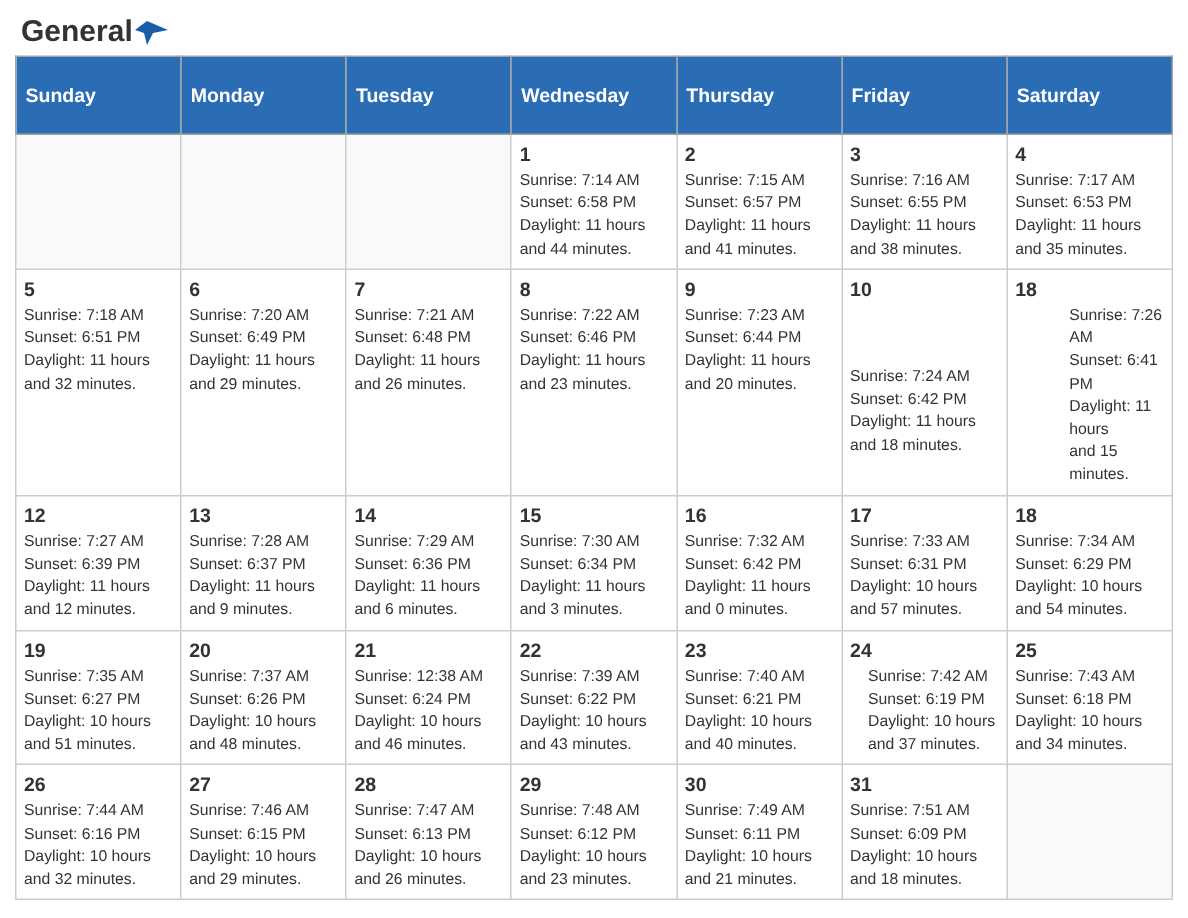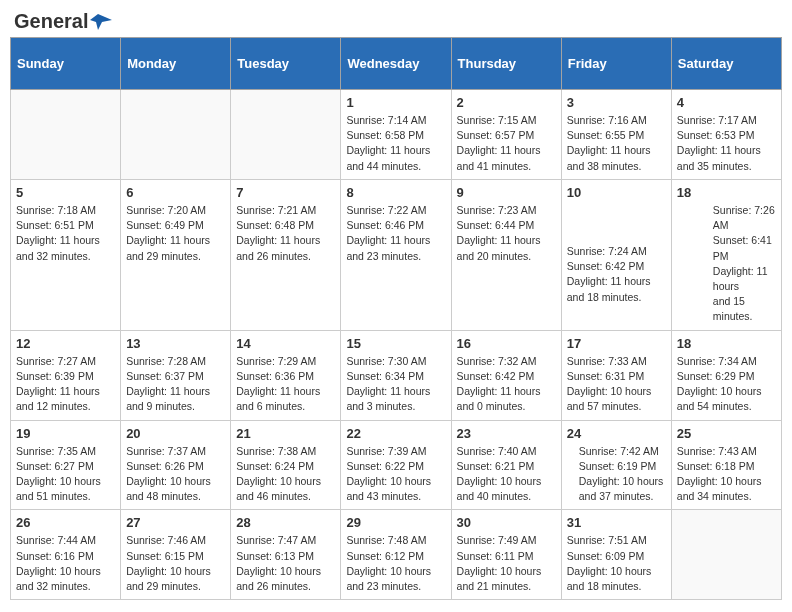--- a/index.html
+++ b/index.html
@@ -253,21 +253,21 @@
         </td>
         <td>
           <span class="day-number">20</span>
           <div class="day-info" style="white-space: pre-line;">Sunrise: 7:37 AM
 Sunset: 6:26 PM
 Daylight: 10 hours
 and 48 minutes.</div>
         </td>
         <td>
           <span class="day-number">21</span>
-          <div class="day-info" style="white-space: pre-line;">Sunrise: 7:38 AM
+          <div class="day-info" style="white-space: pre-line;">Sunrise: 12:38 AM
 Sunset: 6:24 PM
 Daylight: 10 hours
 and 46 minutes.</div>
         </td>
         <td>
           <span class="day-number">22</span>
           <div class="day-info" style="white-space: pre-line;">Sunrise: 7:39 AM
 Sunset: 6:22 PM
 Daylight: 10 hours
 and 43 minutes.</div>

